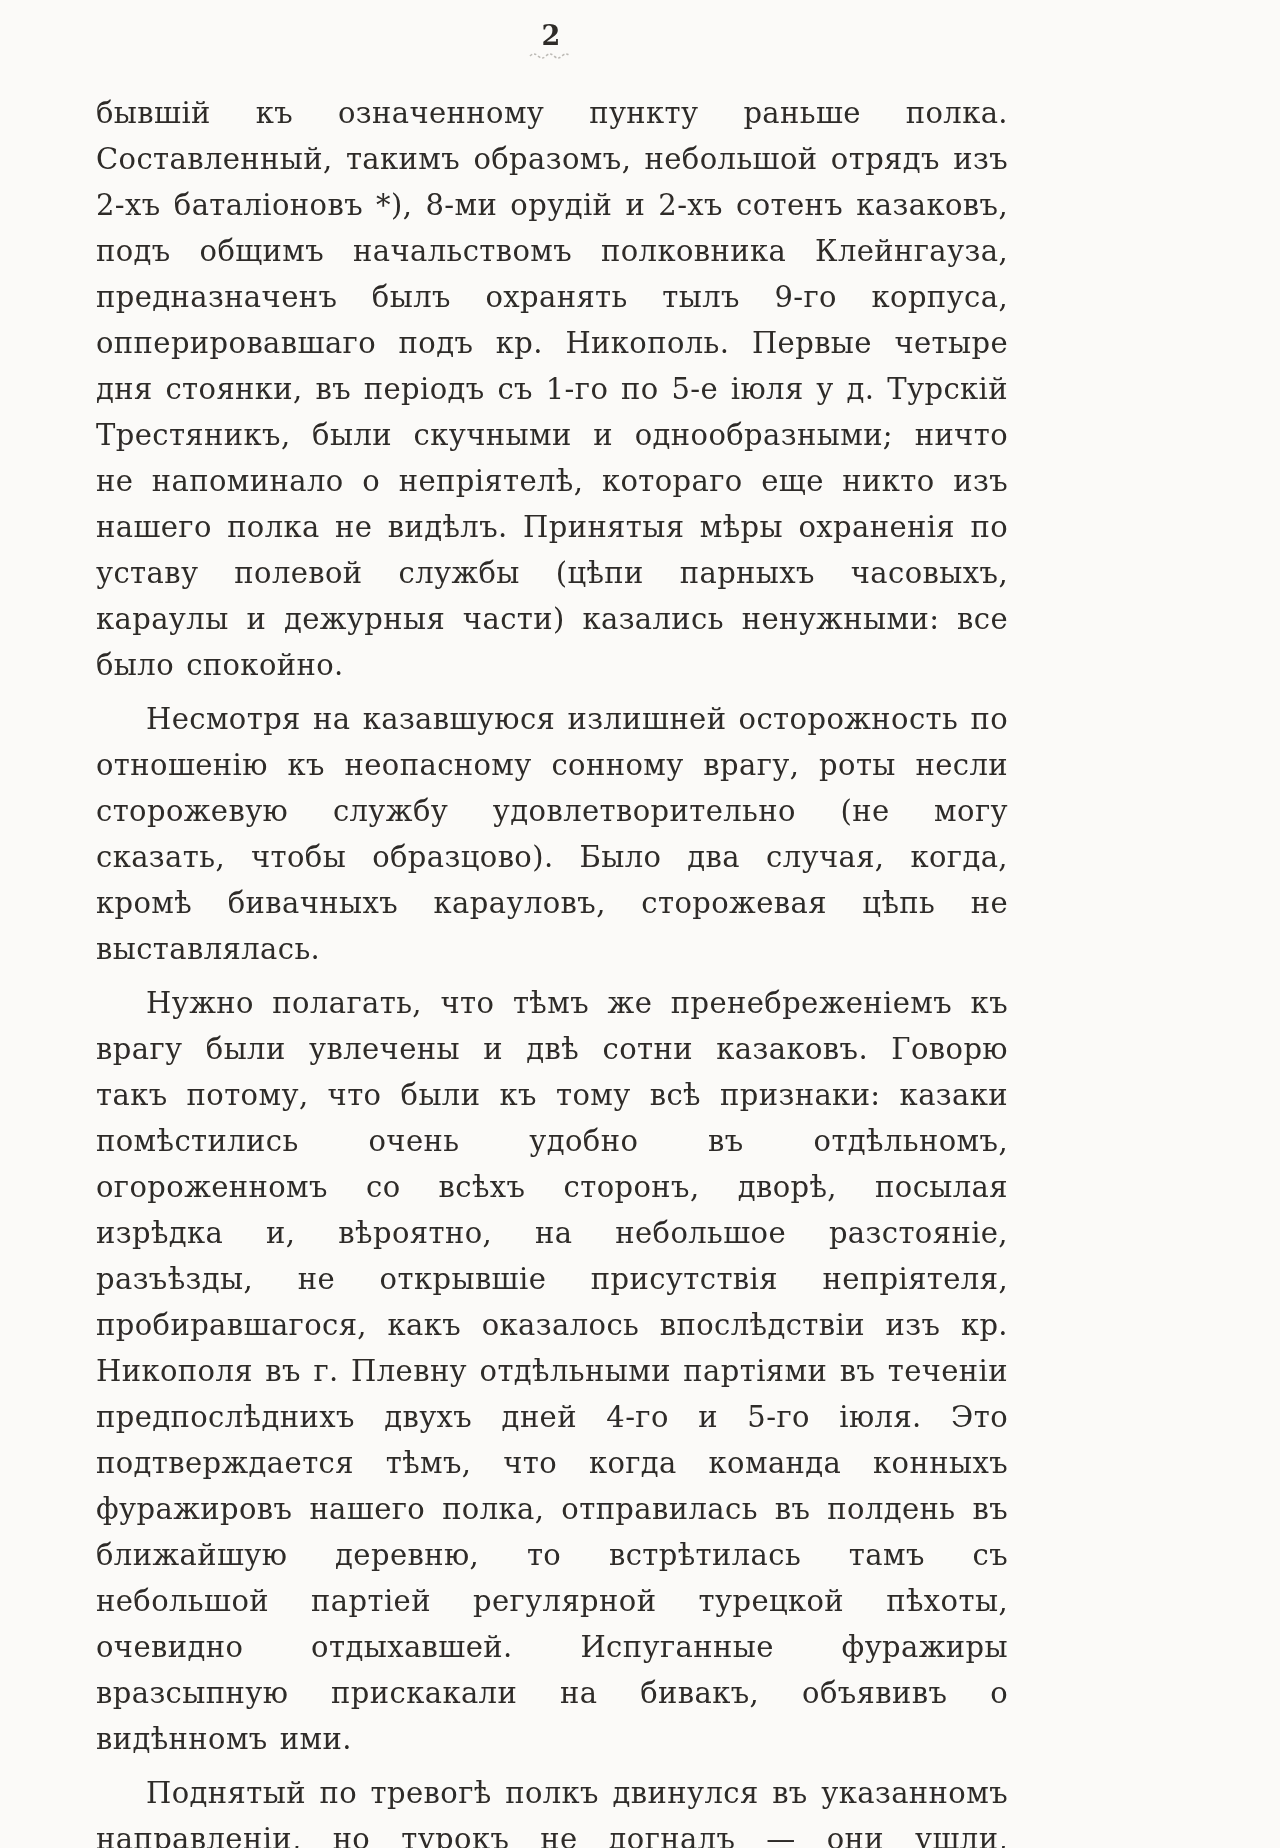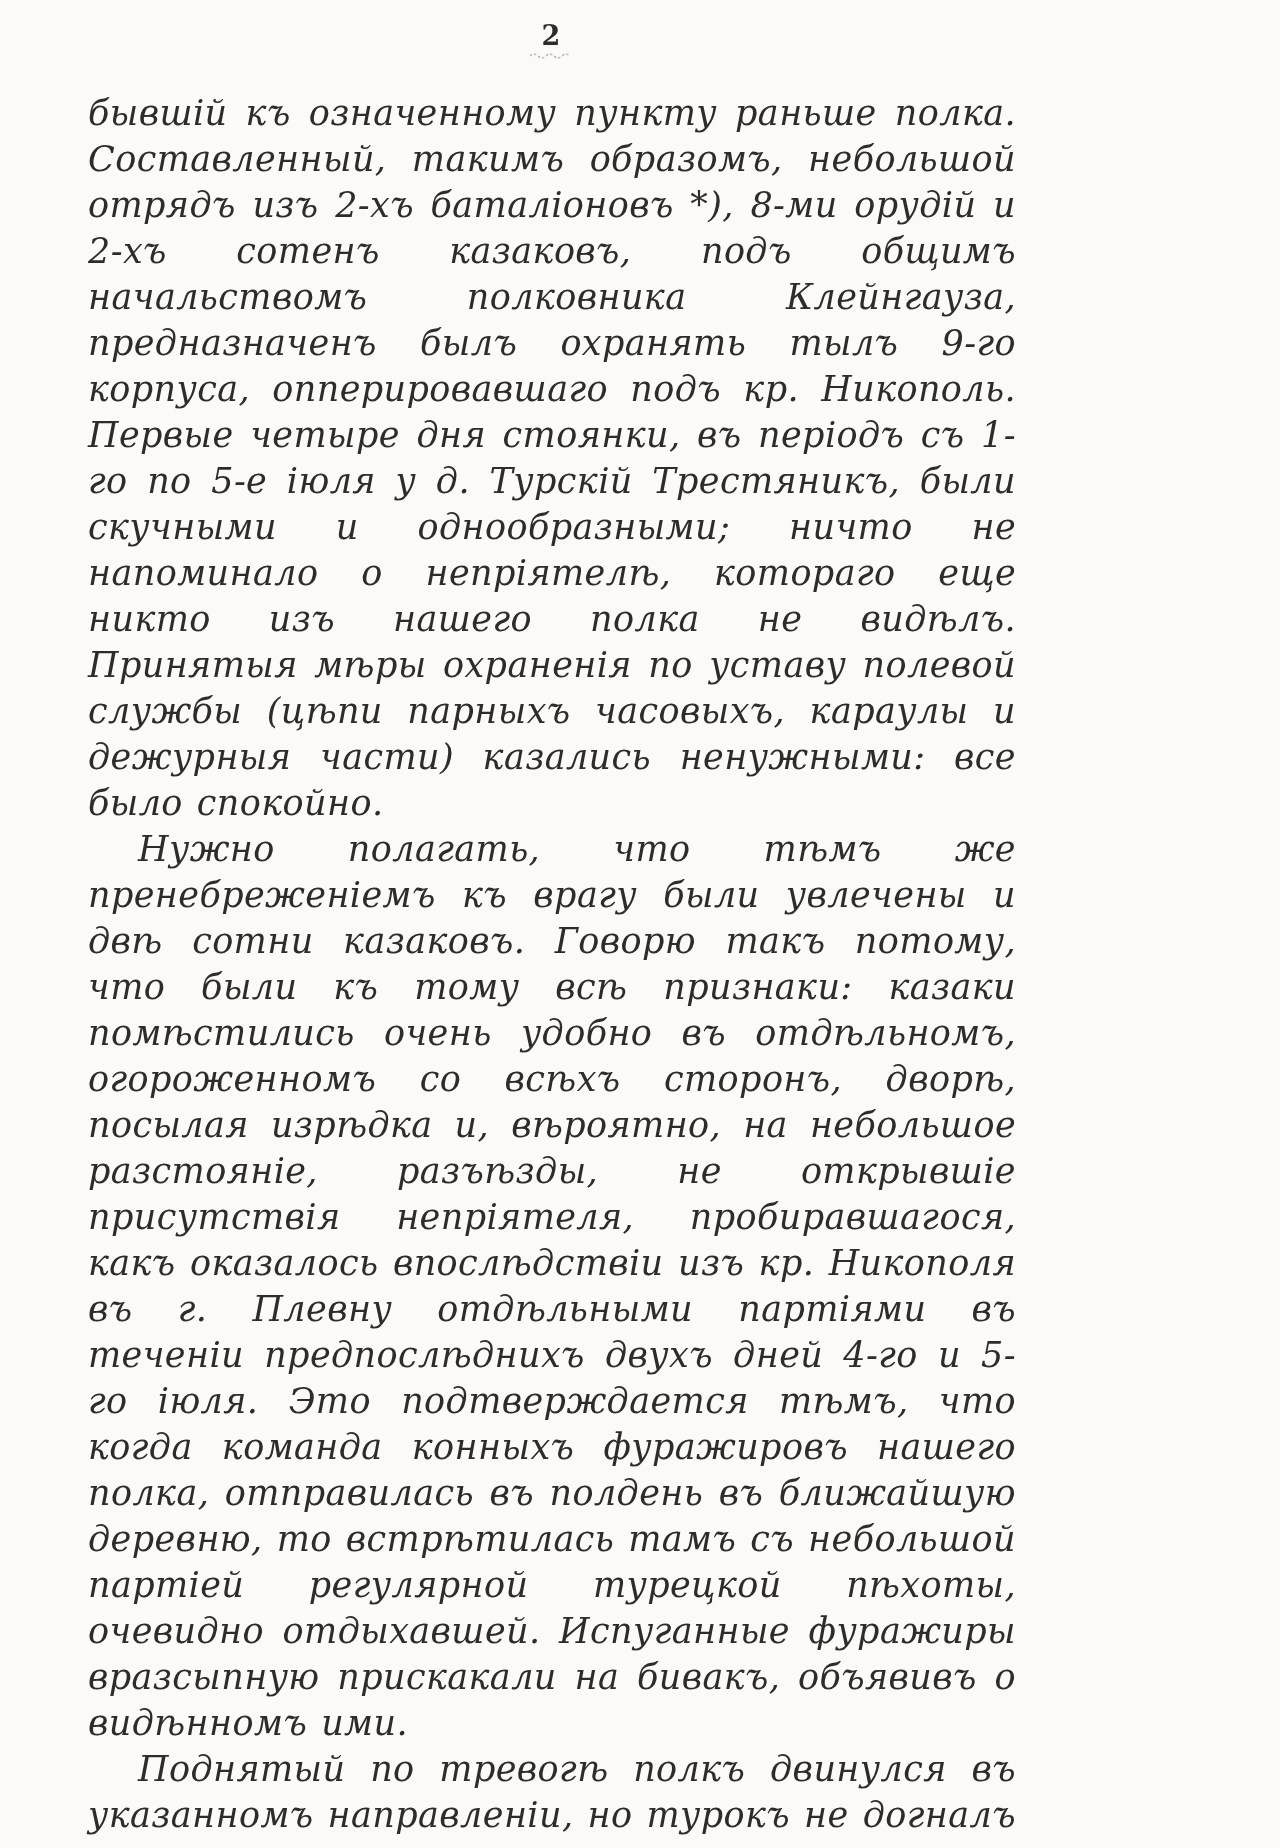--- a/index.html
+++ b/index.html
@@ -36,46 +36,46 @@
     display: block;
   }
   .flourish {
     display: block;
     margin: 2px auto 0 auto;
     width: 46px;
     height: 9px;
     opacity: 0.55;
   }
   .body-text p {
-    margin: 0;
-    font-size: 35px;
+    margin: 8px;
+    font-size: 29px;
     line-height: 46px;
     text-align: justify;
     letter-spacing: 0.4px;
     word-spacing: 2.5px;
     hyphens: none;
-    font-style: italic;
   }
   .body-text p.indent {
     text-indent: 50px;
   }
 </style>
 </head>
 <body>
 
 <div class="page">
   <div class="text-block">
 
     <div class="page-header">
       <span class="page-number">2</span>
       <svg class="flourish" viewBox="0 0 46 9" xmlns="http://www.w3.org/2000/svg">
         <path d="M1,5 Q5,1 9,5 T17,5 T25,5 T33,5 T41,5" fill="none" stroke="#8a867f" stroke-width="1.6" stroke-dasharray="2.5,2"></path>
       </svg>
     </div>
 
     <div class="body-text">
       <p>бывшій къ означенному пункту раньше полка. Составленный, такимъ образомъ, небольшой отрядъ изъ 2-хъ баталіоновъ *), 8-ми орудій и 2-хъ сотенъ казаковъ, подъ общимъ начальствомъ полковника Клейнгауза, предназначенъ былъ охранять тылъ 9-го корпуса, опперировавшаго подъ кр. Никополь. Первые четыре дня стоянки, въ періодъ съ 1-го по 5-е іюля у д. Турскій Трестяникъ, были скучными и однообразными; ничто не напоминало о непріятелѣ, котораго еще никто изъ нашего полка не видѣлъ. Принятыя мѣры охраненія по уставу полевой службы (цѣпи парныхъ часовыхъ, караулы и дежурныя части) казались ненужными: все было спокойно.</p>
+      <p class="indent">Несмотря на казавшуюся излишней осторожность по отношенію къ неопасному сонному врагу, роты несли сторожевую службу удовлетворительно (не могу сказать, чтобы образцово). Было два случая, когда, кромѣ бивачныхъ карауловъ, сторожевая цѣпь не выставлялась.</p>
       <p class="indent">Нужно полагать, что тѣмъ же пренебреженіемъ къ врагу были увлечены и двѣ сотни казаковъ. Говорю такъ потому, что были къ тому всѣ признаки: казаки помѣстились очень удобно въ отдѣльномъ, огороженномъ со всѣхъ сторонъ, дворѣ, посылая изрѣдка и, вѣроятно, на небольшое разстояніе, разъѣзды, не открывшіе присутствія непріятеля, пробиравшагося, какъ оказалось впослѣдствіи изъ кр. Никополя въ г. Плевну отдѣльными партіями въ теченіи предпослѣднихъ двухъ дней 4-го и 5-го іюля. Это подтверждается тѣмъ, что когда команда конныхъ фуражировъ нашего полка, отправилась въ полдень въ ближайшую деревню, то встрѣтилась тамъ съ небольшой партіей регулярной турецкой пѣхоты, очевидно отдыхавшей. Испуганные фуражиры вразсыпную прискакали на бивакъ, объявивъ о видѣнномъ ими.</p>
       <p class="indent">Поднятый по тревогѣ полкъ двинулся въ указанномъ направленіи, но турокъ не догналъ — они ушли, вѣроятно, напуганные, въ свою очередь, неожиданной встрѣчей съ фуражирами. Казаки наши, отправившіеся на розыски турецкой пѣхоты, также не открыли слѣдовъ ея. По показаніямъ же болгаръ много непріятельскихъ партій, состоявшихъ исключительно изъ пѣхоты, про-</p>
     </div>
 
   </div>
 </div>
 
 </body></html>

